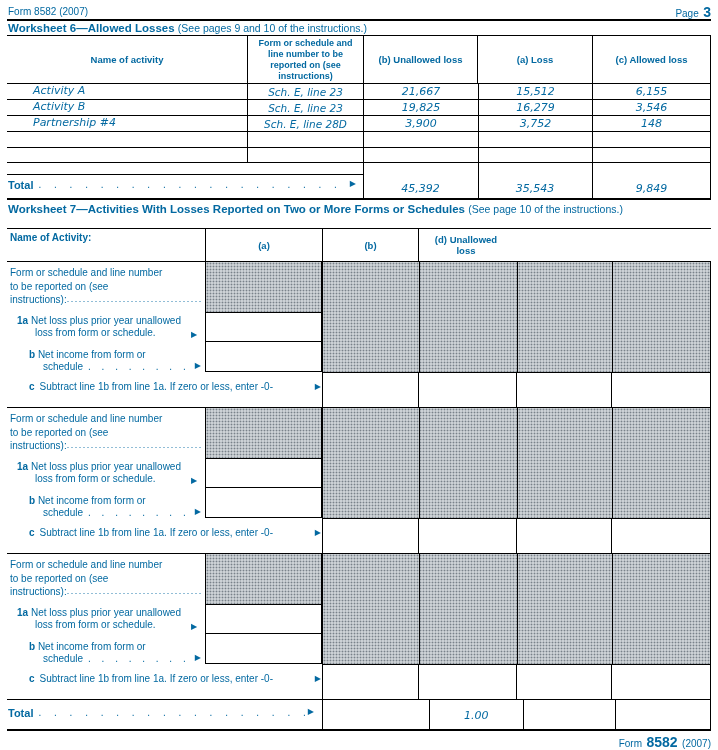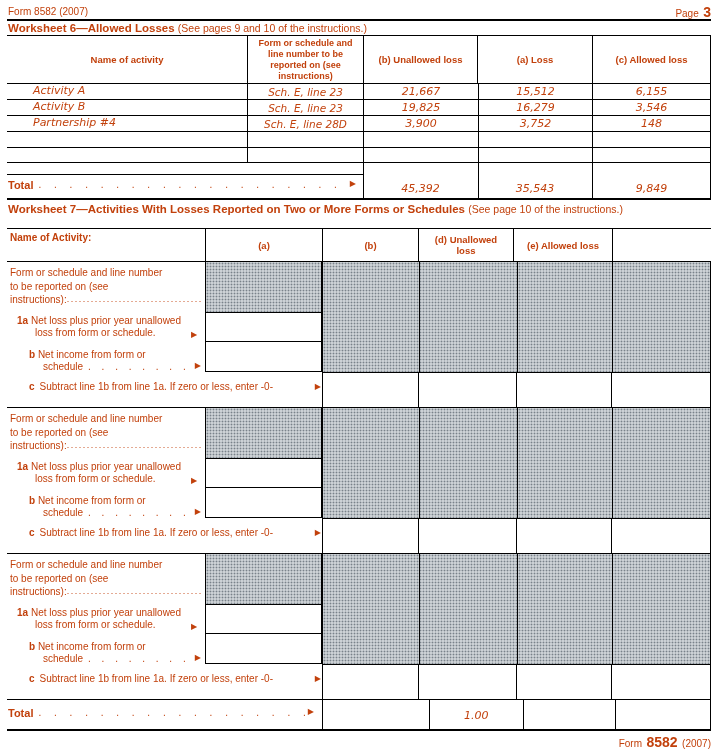--- a/index.html
+++ b/index.html
@@ -1,17 +1,17 @@
 <!DOCTYPE html>
 <html><head>
 <meta charset="utf-8">
 <style>
   html,body{margin:0;padding:0;background:#f2f2f2;}
   .page{position:relative;width:718px;height:750px;background:#ffffff;
-        font-family:"Liberation Sans",sans-serif;color:#c2410c;overflow:hidden;}
+        font-family:"Liberation Sans",sans-serif;color:#0369a1;overflow:hidden;}
   .abs{position:absolute;}
   .b{font-weight:bold;}
   .sm{font-size:10px;}
   .hand{font-family:"DejaVu Sans",sans-serif;font-style:italic;font-size:11px;}
   .hline{position:absolute;background:#000;height:1px;}
   .vline{position:absolute;background:#000;width:1px;}
   .shade{background-color:#ccd1d5;
          background-image:radial-gradient(#79828a 0.9px, rgba(0,0,0,0) 1.05px);
          background-size:3px 3px;}
   .row{position:absolute;left:7px;width:704px;display:flex;box-sizing:border-box;}
@@ -124,21 +124,20 @@
   <div class="abs" style="left:8px;top:203px;font-size:11.5px;">
     <span class="b">Worksheet 7—Activities With Losses Reported on Two or More Forms or Schedules</span>
     <span style="font-size:10.5px;">(See page 10 of the instructions.)</span>
   </div>
 
   <div class="row" style="top:228px;height:34px;border-top:1.5px solid #000;border-bottom:1px solid #000;">
     <div class="cell b" style="width:198px;font-size:10px;padding:3px 0 0 3px;">Name of Activity:</div>
     <div class="cell cc hdr6 bl" style="width:117px;">(a)</div>
     <div class="cell cc hdr6 bl" style="width:96px;">(b)</div>
     <div class="cell cc hdr6 bl" style="width:95px;padding:0 8px;">(d) Unallowed loss</div>
-    <div class="cell cc hdr6 bl br" style="width:100px;">(e) Allowed loss</div>
   </div>
 
   <div class="block" style="top:262px;">
     <div class="fslabel">
       <div>Form or schedule and line number</div>
       <div>to be reported on (see</div>
       <div class="fslead">
         <span>instructions):</span>
         <span class="densedots">.............................................</span>
       </div>

